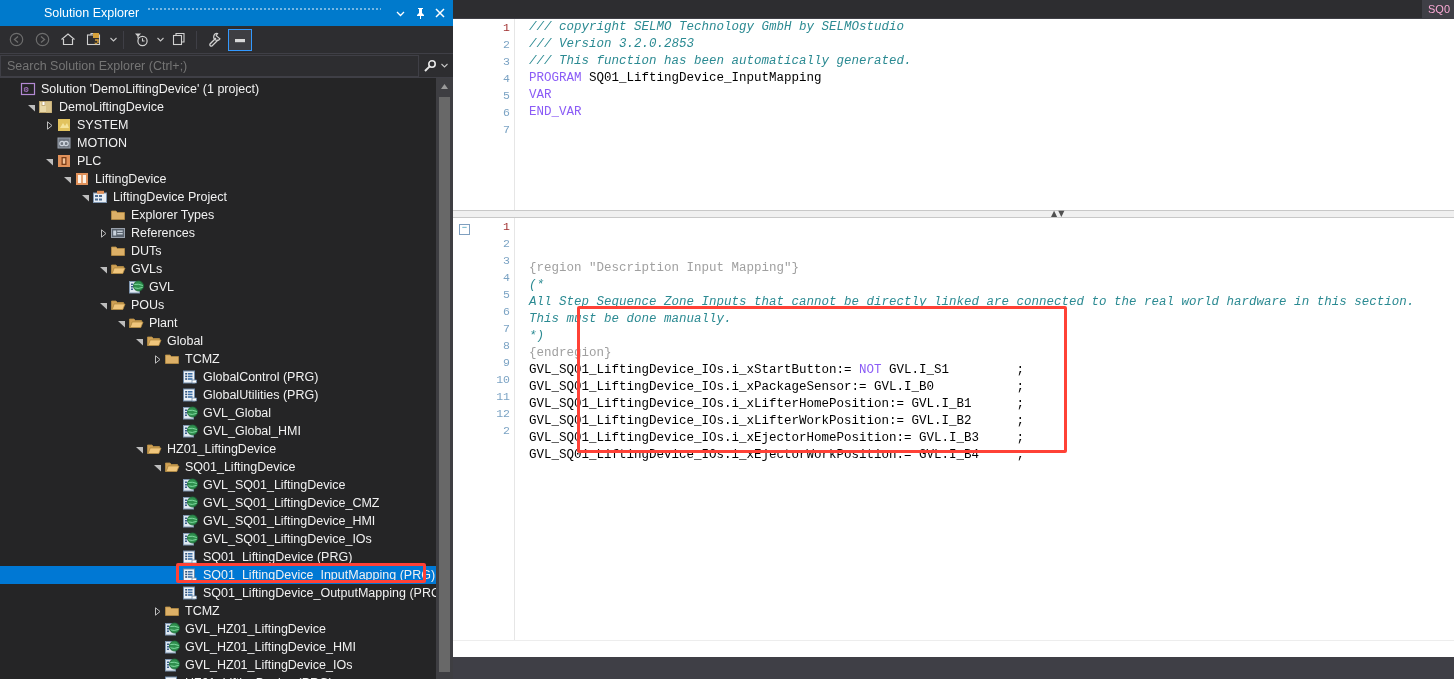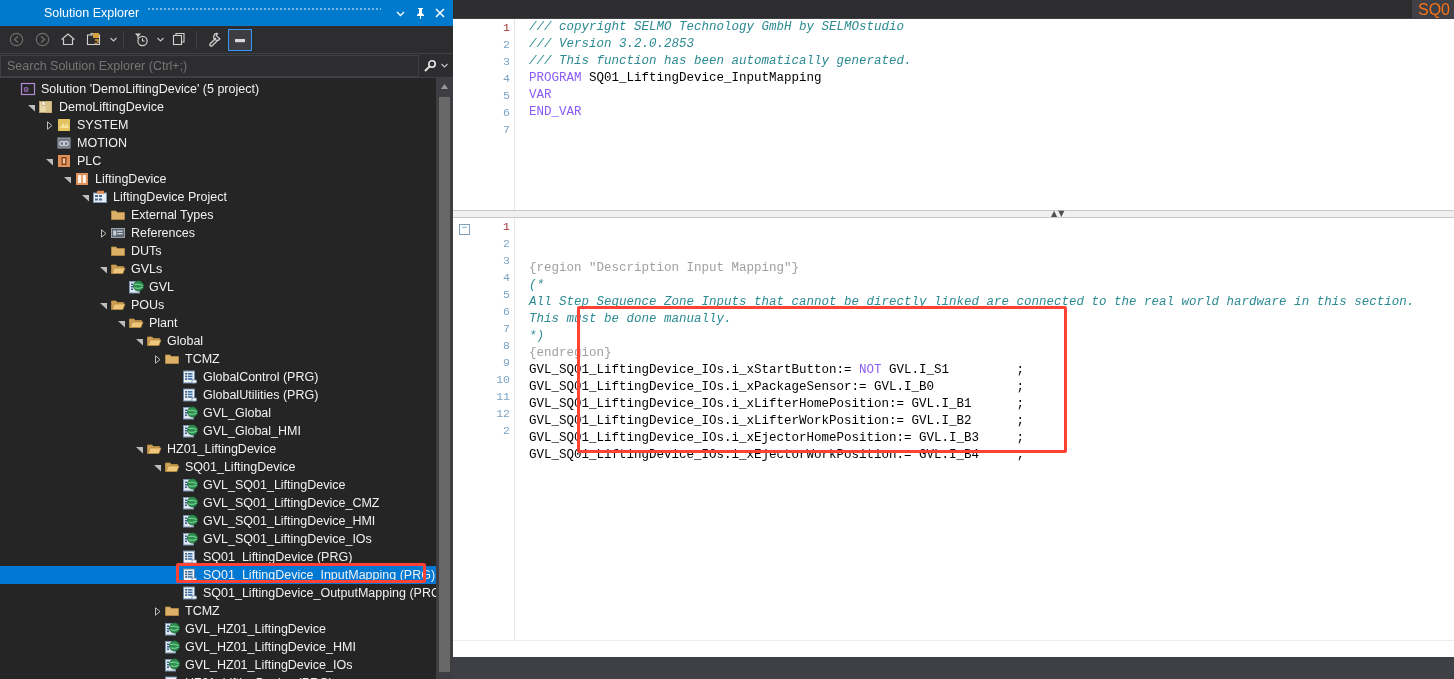--- a/index.html
+++ b/index.html
@@ -174,22 +174,22 @@
     flex: 0 0 18px;
     background: #2d2d30;
     display: flex;
     justify-content: flex-end;
     align-items: flex-end;
     overflow: hidden;
   }
   .doc-tab {
     height: 18px;
     background: #3f3f46;
-    color: #f97316;
-    font-size: 16px;
+    color: #f9a8d4;
+    font-size: 11px;
     padding: 1px 4px 0 6px;
     line-height: 17px;
     white-space: nowrap;
     overflow: hidden;
   }
 
   .editor-panes {
     position: relative;
     flex: 1 1 auto;
     display: flex;
@@ -415,21 +415,21 @@
       <div class="se-tree" id="tree-root">
           <div class="tree-row">
             <span style="flex:0 0 6px"></span>
             <span class="tree-expander"></span>
             <span class="tree-icon">
               <svg class="ic" width="16" height="16" viewBox="0 0 16 16">
                 <rect x="1.5" y="2.5" width="13" height="11" fill="none" stroke="#b48ad4" stroke-width="1.2"></rect>
                 <text x="3" y="11" font-size="7" fill="#c586e8" font-family="Liberation Sans">⚙</text>
               </svg>
             </span>
-            <span class="tree-label">Solution 'DemoLiftingDevice' (5 project)</span>
+            <span class="tree-label">Solution 'DemoLiftingDevice' (1 project)</span>
           </div>
           <div class="tree-row">
             <span style="flex:0 0 24px"></span>
             <span class="tree-expander">
               <svg class="ic" width="9" height="9" viewBox="0 0 9 9">
                 <path d="M1 2 L8 2 L8 8.5 Z" fill="#bdbdbd"></path>
               </svg>
             </span>
             <span class="tree-icon">
               <svg class="ic" width="16" height="16" viewBox="0 0 16 16">
@@ -519,21 +519,21 @@
             <span class="tree-label">LiftingDevice Project</span>
           </div>
           <div class="tree-row">
             <span style="flex:0 0 96px"></span>
             <span class="tree-expander"></span>
             <span class="tree-icon">
               <svg class="ic" width="16" height="16" viewBox="0 0 16 16">
                 <path d="M1.5 4 H6 L7.3 5.5 H14.5 V12.5 H1.5 Z" fill="#dcb067" stroke="#b98f45" stroke-width=".8"></path>
               </svg>
             </span>
-            <span class="tree-label">External Types</span>
+            <span class="tree-label">Explorer Types</span>
           </div>
           <div class="tree-row">
             <span style="flex:0 0 96px"></span>
             <span class="tree-expander">
               <svg class="ic" width="9" height="9" viewBox="0 0 9 9">
                 <path d="M2.5 0.8 L7 4.5 L2.5 8.2 Z" fill="none" stroke="#bdbdbd" stroke-width="1"></path>
               </svg>
             </span>
             <span class="tree-icon">
               <svg class="ic" width="16" height="16" viewBox="0 0 16 16">

